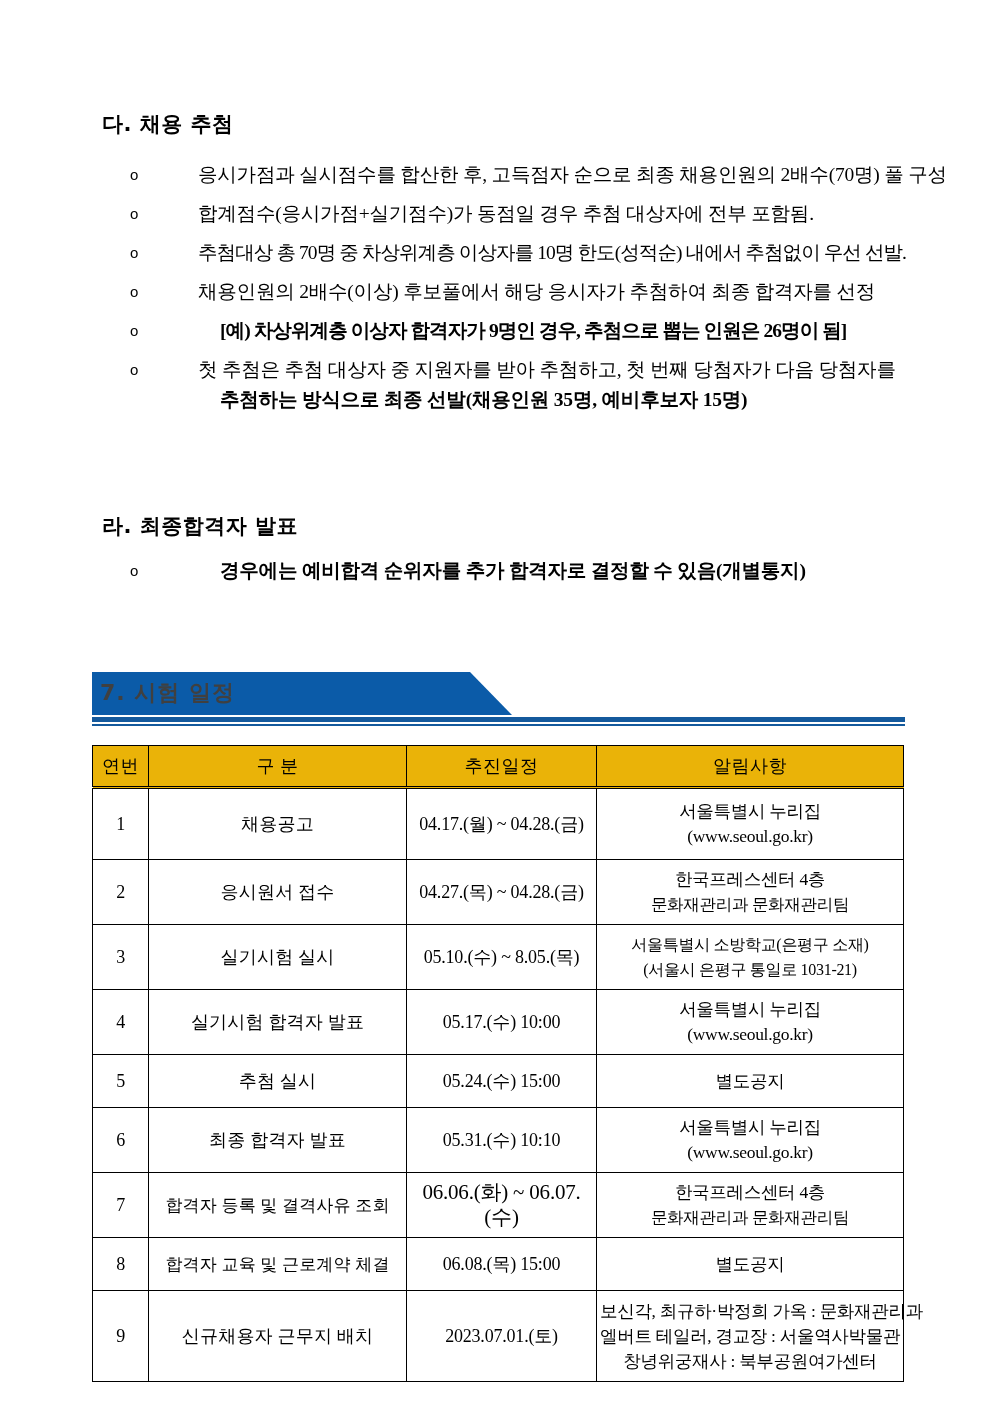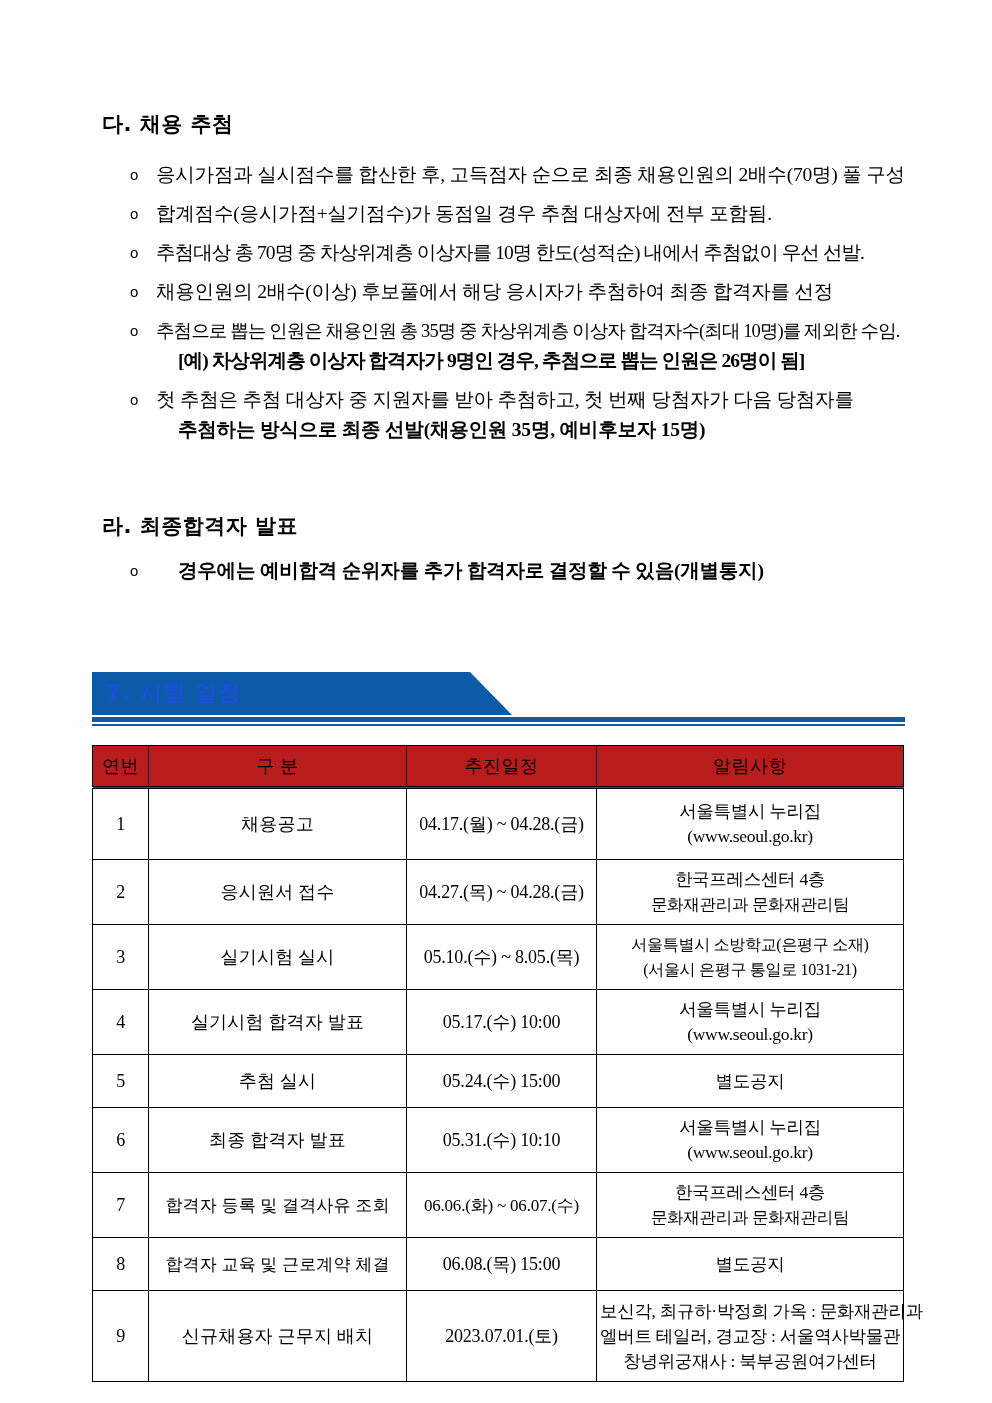--- a/index.html
+++ b/index.html
@@ -54,20 +54,21 @@
     font-size: 15px;
     line-height: 30px;
     font-family: "Liberation Sans", sans-serif;
   }
   .bullet-body {
     flex: 1 1 auto;
   }
   .bullet-line {
     display: block;
     white-space: nowrap;
+    margin-left: 42px;
   }
   .bullet-line.indent {
     padding-left: 22px;
     font-weight: bold;
   }
   .squeeze {
     letter-spacing: -0.9px;
   }
 
   
@@ -81,23 +82,23 @@
   .banner-shape {
     position: absolute;
     left: 0; top: 0;
     width: 420px;
     height: 43px;
     background: #0B5BA8;
     clip-path: polygon(0 0, 378px 0, 420px 100%, 0 100%);
   }
   .banner-text {
     position: absolute;
-    left: 14px;
+    left: 8px;
     top: 6px;
-    color: #1d4ed8;
+    color: #404040;
     font-family: "DejaVu Sans", "Liberation Sans", sans-serif;
     font-weight: bold;
     font-size: 22px;
     letter-spacing: 1px;
     white-space: nowrap;
   }
   .banner-rule-thick {
     position: absolute;
     left: 0;
     top: 45px;
@@ -127,21 +128,21 @@
   .schedule-table th,
   .schedule-table td {
     border: 1px solid #000000;
     text-align: center;
     vertical-align: middle;
     padding: 4px 3px;
     line-height: 25px;
     letter-spacing: -0.3px;
   }
   .schedule-table thead th {
-    background: #b91c1c;
+    background: #eab308;
     font-weight: normal;
     font-size: 18px;
     height: 32px;
     border-bottom: 3px double #000000;
     letter-spacing: 0.5px;
   }
   .col-no    { width: 56px; }
   .col-div   { width: 258px; }
   .col-date  { width: 190px; }
   .col-note  { width: 307px; }
@@ -199,21 +200,20 @@
     <div class="bullet-item">
       <span class="bullet-mark">o</span>
       <span class="bullet-body">
         <span class="bullet-line">채용인원의 2배수(이상) 후보풀에서 해당 응시자가 추첨하여 최종 합격자를 선정</span>
       </span>
     </div>
 
     <div class="bullet-item">
       <span class="bullet-mark">o</span>
       <span class="bullet-body">
-        <span class="bullet-line squeeze" style="font-size:18.5px;">추첨으로 뽑는 인원은 채용인원 총 35명 중 차상위계층 이상자 합격자수(최대 10명)를 제외한 수임.</span>
         <span class="bullet-line indent squeeze">[예) 차상위계층 이상자 합격자가 9명인 경우, 추첨으로 뽑는 인원은 26명이 됨]</span>
       </span>
     </div>
 
     <div class="bullet-item">
       <span class="bullet-mark">o</span>
       <span class="bullet-body">
         <span class="bullet-line">첫 추첨은 추첨 대상자 중 지원자를 받아 추첨하고, 첫 번째 당첨자가 다음 당첨자를</span>
         <span class="bullet-line indent">추첨하는 방식으로 최종 선발(채용인원 35명, 예비후보자 15명)</span>
       </span>
@@ -310,21 +310,21 @@
         <td class="cell-date">05.31.(수) 10:10</td>
         <td class="cell-note">
           <span class="note-line">서울특별시 누리집</span>
           <span class="note-line">(www.seoul.go.kr)</span>
         </td>
       </tr>
 
       <tr class="row-mid">
         <td class="cell-no">7</td>
         <td class="cell-div" style="font-size:17px;">합격자 등록 및 결격사유 조회</td>
-        <td class="cell-date" style="font-size:17px;">06.06.(화) ~ 06.07.(수)</td>
+        <td class="cell-date" style="font-size:21px;">06.06.(화) ~ 06.07.(수)</td>
         <td class="cell-note">
           <span class="note-line">한국프레스센터 4층</span>
           <span class="note-line" style="font-size:16.5px;">문화재관리과 문화재관리팀</span>
         </td>
       </tr>
 
       <tr class="row-short">
         <td class="cell-no">8</td>
         <td class="cell-div" style="font-size:17px;">합격자 교육 및 근로계약 체결</td>
         <td class="cell-date">06.08.(목) 15:00</td>

